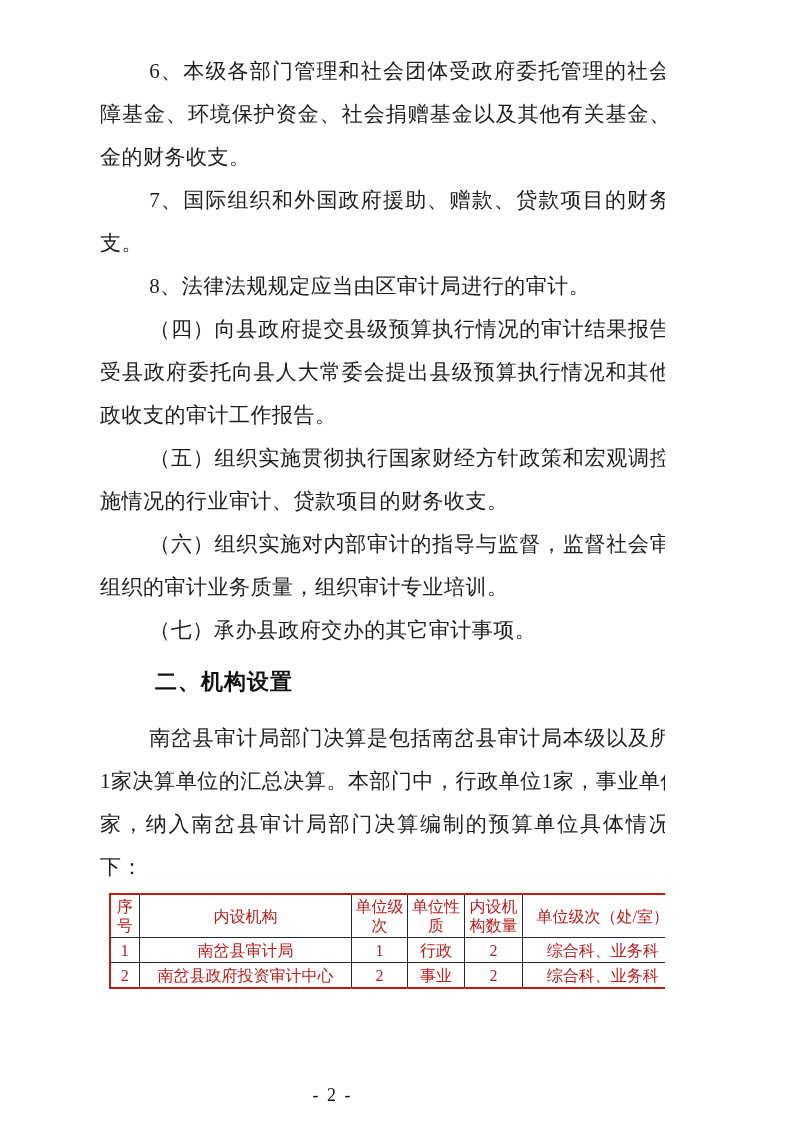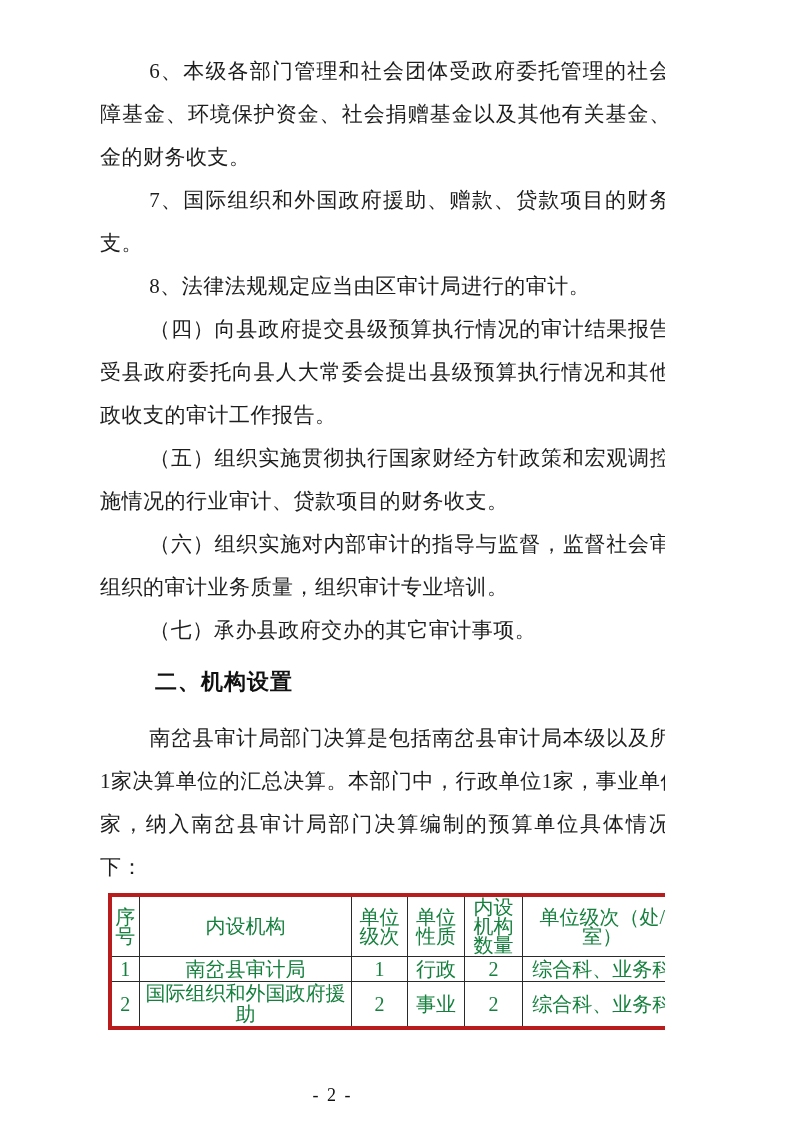--- a/index.html
+++ b/index.html
@@ -38,23 +38,23 @@
     font-size: 22px;
     line-height: 43px;
     text-indent: 2.5em;
     color: #111111;
     letter-spacing: 1px;
   }
   .unit-table {
     border-collapse: collapse;
     margin: 4px auto 0 auto;
     table-layout: fixed;
-    font-size: 20px;
-    color: #15803d;
-    border: 4px solid #b91c1c;
+    font-size: 16px;
+    color: #b91c1c;
+    border: 2px solid #b91c1c;
   }
   .unit-table th,
   .unit-table td {
     border: 1px solid #2a2a2a;
     text-align: center;
     vertical-align: middle;
     padding: 1px 3px;
     font-weight: normal;
     overflow: hidden;
   }
@@ -124,21 +124,21 @@
         <tr>
           <td>1</td>
           <td>南岔县审计局</td>
           <td>1</td>
           <td>行政</td>
           <td>2</td>
           <td>综合科、业务科</td>
         </tr>
         <tr>
           <td>2</td>
-          <td>国际组织和外国政府援助</td>
+          <td>南岔县政府投资审计中心</td>
           <td>2</td>
           <td>事业</td>
           <td>2</td>
           <td>综合科、业务科</td>
         </tr>
       </tbody>
     </table>
 
   </div>
 

